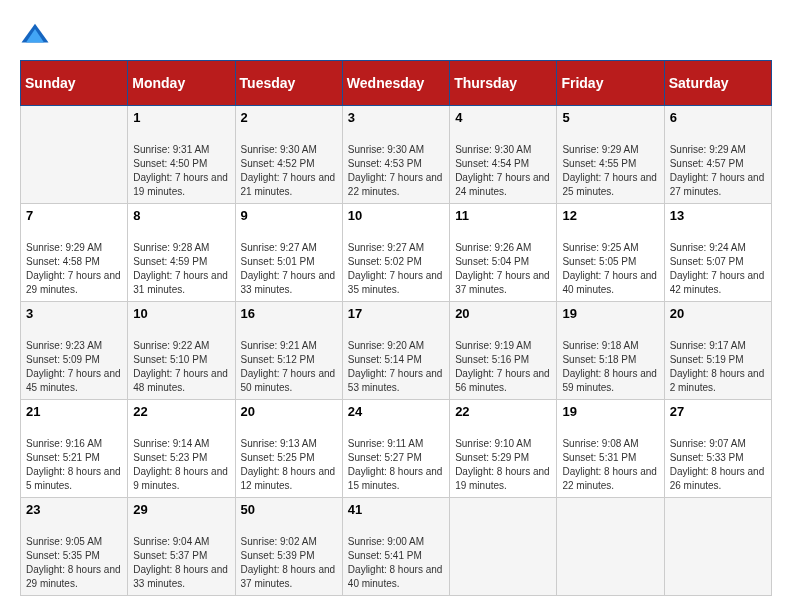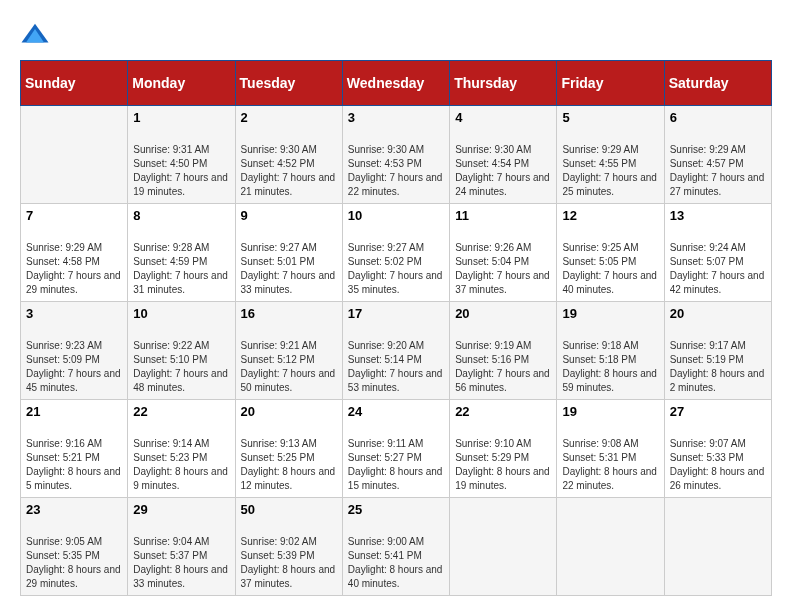--- a/index.html
+++ b/index.html
@@ -243,21 +243,21 @@
         </td>
         <td>
           <span class="day-number">29</span>
           <div class="day-info">Sunrise: 9:04 AM<br>Sunset: 5:37 PM<br>Daylight: 8 hours and 33 minutes.</div>
         </td>
         <td>
           <span class="day-number">50</span>
           <div class="day-info">Sunrise: 9:02 AM<br>Sunset: 5:39 PM<br>Daylight: 8 hours and 37 minutes.</div>
         </td>
         <td>
-          <span class="day-number">25</span>
+          <span class="day-number">41</span>
           <div class="day-info">Sunrise: 9:00 AM<br>Sunset: 5:41 PM<br>Daylight: 8 hours and 40 minutes.</div>
         </td>
         <td></td>
         <td></td>
         <td></td>
       </tr>
     </tbody>
 </table>
 
 </body></html>

